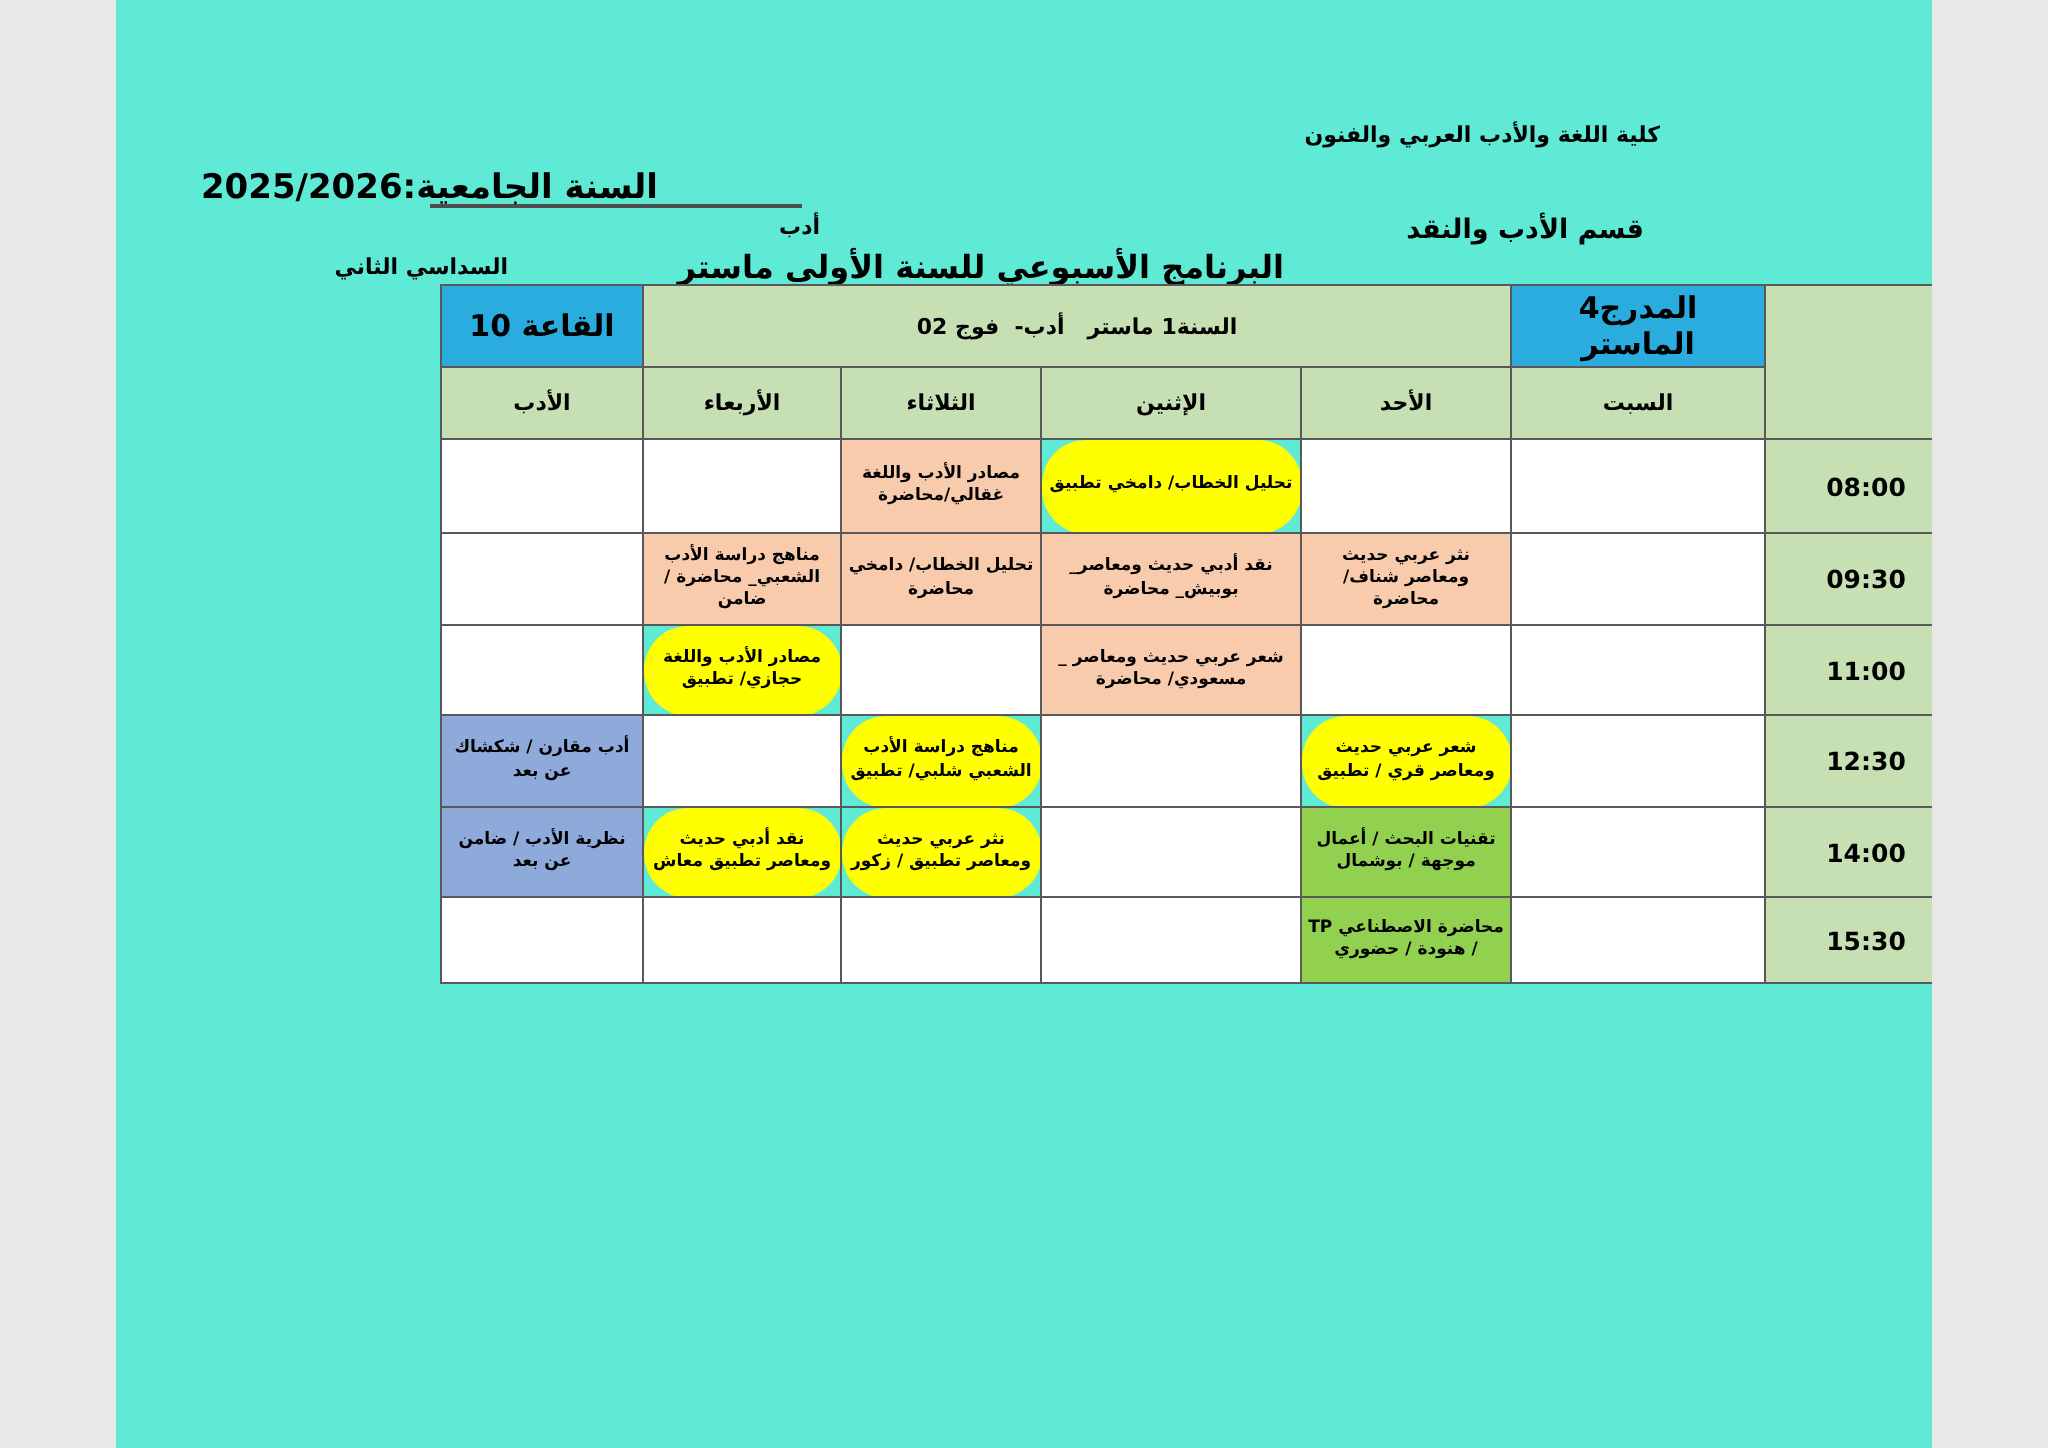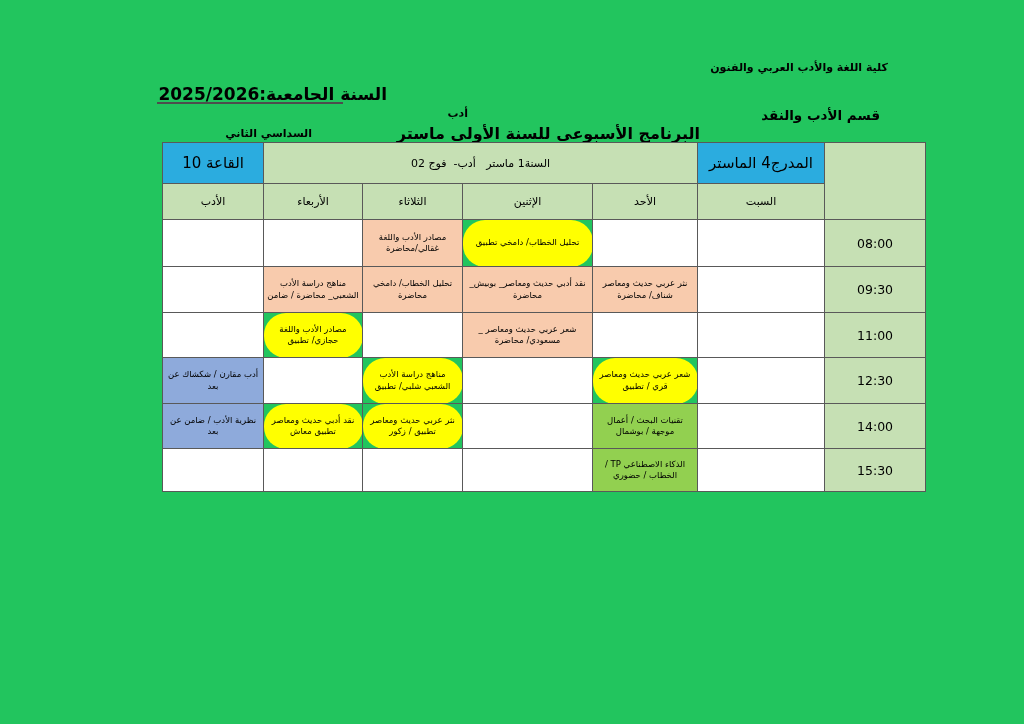--- a/index.html
+++ b/index.html
@@ -1,37 +1,37 @@
 <!DOCTYPE html>
 <html lang="ar" style="--header_green: #c6e0b4; --cyan: #2bacdf; --practical_yellow: #ffff00; --lecture_peach: #f8cbad; --remote_blue: #8eaadb; --onsite_green: #92d050; --border: #595959;"><head>
 <meta charset="utf-8">
 <style>
   * { box-sizing: border-box; }
   body { margin: 0; background: #e8e8e8; font-family: "DejaVu Sans", sans-serif; }
   .page {
-    position: relative; width: 1024px; height: 724px;
-    background: #22c55e; overflow: hidden; margin: 0 auto;
+    position: relative; width: 908px; height: 724px;
+    background: #5eead4; overflow: hidden; margin: 0 auto;
     color: #000;
   }
   .hdr { position: absolute; font-weight: bold; white-space: nowrap; direction: rtl; }
   .faculty  { top: 61px;  right: 136px; font-size: 11px; }
   .year     { top: 84px;  right: 637px; font-size: 17px; }
   .rule     { position: absolute; top: 102px; left: 157px; width: 186px; height: 2px; background: #4d4d4d; }
   .dept     { top: 107px; right: 144px; font-size: 13.5px; }
   .prog     { top: 124px; right: 324px; font-size: 16px; }
   .subj     { top: 107px; right: 556px; font-size: 11px; }
   .sem      { top: 127px; right: 712px; font-size: 11px; margin-left: 24px; }
 
   table.tt {
     position: absolute; left: 162px; top: 142px;
     width: 763px; border-collapse: collapse; table-layout: fixed;
   }
   .tt td {
     border: 1.6px solid var(--border); text-align: center; vertical-align: middle;
-    font-weight: normal; padding: 1px 3px; overflow: hidden; direction: rtl;
+    font-weight: bold; padding: 1px 3px; overflow: hidden; direction: rtl;
   }
   .tt td.green { background: var(--header_green); }
   .tt td.cyan  { background: var(--cyan); font-size: 15px; }
   .tt td.grp   { background: var(--header_green); font-size: 11px; white-space: pre; }
   .tt tr.dayrow td { background: var(--header_green); font-size: 11px; }
   .tt td.time  { background: var(--header_green); font-size: 12.5px; direction: ltr; }
   .tt td.cell  { font-size: 8.5px; line-height: 1.3; }
   td[data-type="empty"]     { background: #ffffff; }
   td[data-type="practical"] { background: var(--practical_yellow); border-radius: 22px; }
   td[data-type="lecture"]   { background: var(--lecture_peach); }
@@ -123,21 +123,21 @@
         <td class="cell" data-type="onsite">تقنيات البحث / أعمال موجهة / بوشمال</td>
         <td class="cell" data-type="empty"></td>
         <td class="cell" data-type="practical">نثر عربي حديث ومعاصر تطبيق / زكور</td>
         <td class="cell" data-type="practical">نقد أدبي حديث ومعاصر تطبيق  معاش</td>
         <td class="cell" data-type="remote">نظرية الأدب / ضامن  عن بعد</td>
       </tr>
 
       <tr style="height:43px">
         <td class="time">15:30</td>
         <td class="cell" data-type="empty"></td>
-        <td class="cell" data-type="onsite">الذكاء الاصطناعي TP / الخطاب / حضوري</td>
+        <td class="cell" data-type="onsite">محاضرة الاصطناعي TP / هنودة / حضوري</td>
         <td class="cell" data-type="empty"></td>
         <td class="cell" data-type="empty"></td>
         <td class="cell" data-type="empty"></td>
         <td class="cell" data-type="empty"></td>
       </tr>
     </tbody>
   </table>
 </div>
 
 </body></html>

